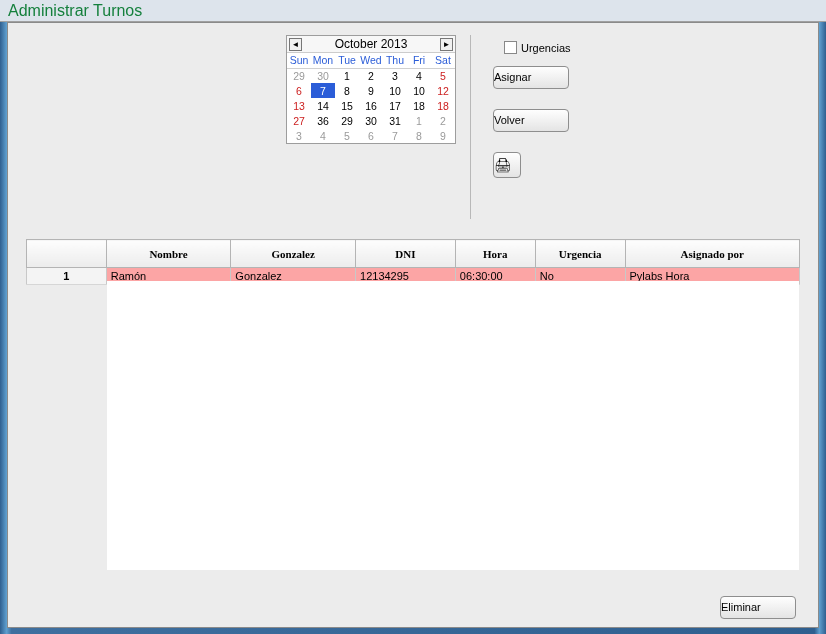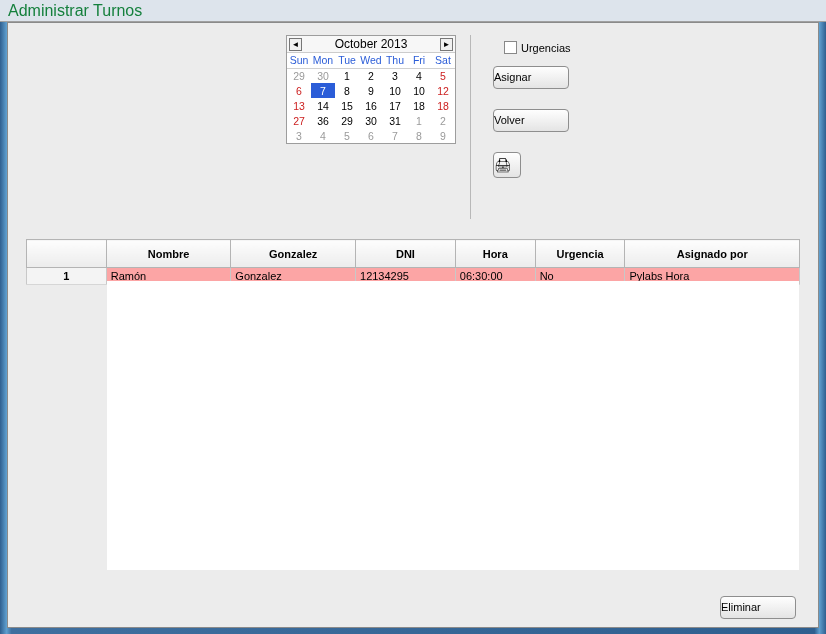--- a/index.html
+++ b/index.html
@@ -67,21 +67,21 @@
   .btn.icon { width:28px; height:26px; line-height:24px; font-size:14px; margin-bottom:0; }
   .grid-zone {
     position:absolute; left:18px; right:18px; top:216px; bottom:56px;
   }
   .grid {
     width:100%; border-collapse:collapse; background:#fff; font-size:11px;
     border:1px solid #999;
   }
   .grid th {
     background:linear-gradient(#fdfdfd,#ececec);
-    border:1px solid #b4b4b4; height:28px; font-weight:bold;
+    border:1px solid #b4b4b4; height:28px; font-weight:bold;font-family:Liberation Serif, serif;
   }
   .grid td {
     border-left:1px solid #c8c8c8; border-right:1px solid #c8c8c8;
     border-bottom:1px solid #d6d6d6;
     padding:1px 4px; height:17px; background:#fca5a5;
   }
   .grid td.rownum { text-align:center; font-weight:bold; background:#f4f4f4; }
   .whitefill {
     position:absolute; left:99px; right:19px; top:258px; bottom:57px;
     background:#fff; border:0;

